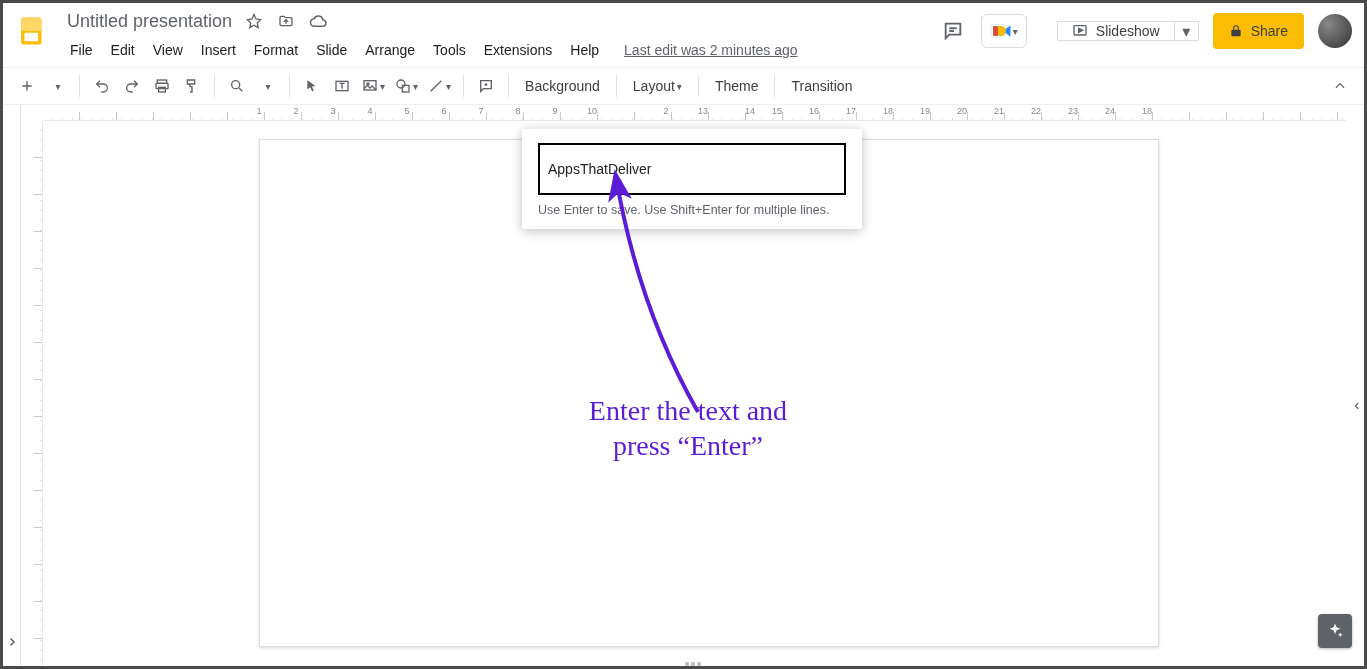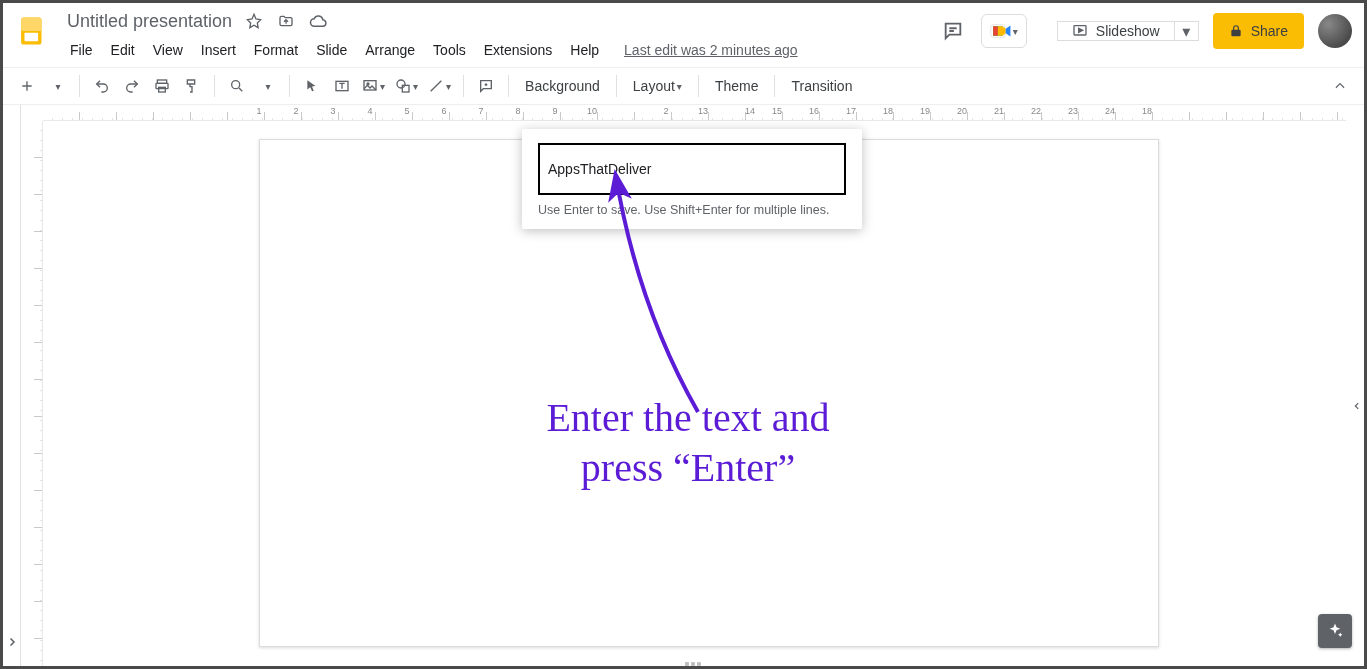--- a/index.html
+++ b/index.html
@@ -64,21 +64,21 @@
   .popup { position:absolute; top:126px; left:519px; width:340px; background:#fff; box-shadow:0 2px 12px rgba(0,0,0,.25); border-radius:2px; padding:14px 16px 12px 16px; z-index:50;}
   .popup-input { width:100%; height:52px; border:2px solid #000; padding:6px 8px; font-size:14px; font-family:inherit; color:#202124;}
   .popup-hint { font-size:12.5px; color:#5f6368; margin-top:8px;}
 
   
   .explore-btn { position:absolute; right:12px; bottom:18px; width:34px; height:34px; background:#5f6368; border-radius:4px; display:flex; align-items:center; justify-content:center; color:#fff; box-shadow:0 1px 3px rgba(0,0,0,.3);}
   .right-chevron-btn { position:absolute; right:2px; bottom:62px; color:#5f6368;}
 
   
   .annotation { position:absolute; z-index:200; pointer-events:none;}
-  .anno-text { font-family: "Comic Sans MS", "Segoe Script", cursive; color:#5c1cd6; font-size:40px; font-weight:500; line-height:1.25; text-align:center; position:absolute; left:460px; top:390px; width:450px;}
+  .anno-text { font-family: "Comic Sans MS", "Segoe Script", cursive; color:#5c1cd6; font-size:28px; font-weight:500; line-height:1.25; text-align:center; position:absolute; left:460px; top:390px; width:450px;}
   .anno-arrow { position:absolute; left:585px; top:164px;}
 
   .caret-down::after { content:"▾"; font-size:10px; margin-left:2px; color:#5f6368;}
   svg { display:block; }
 </style>
 </head>
 <body>
 
 <div class="titlebar">
   <div class="logo">

